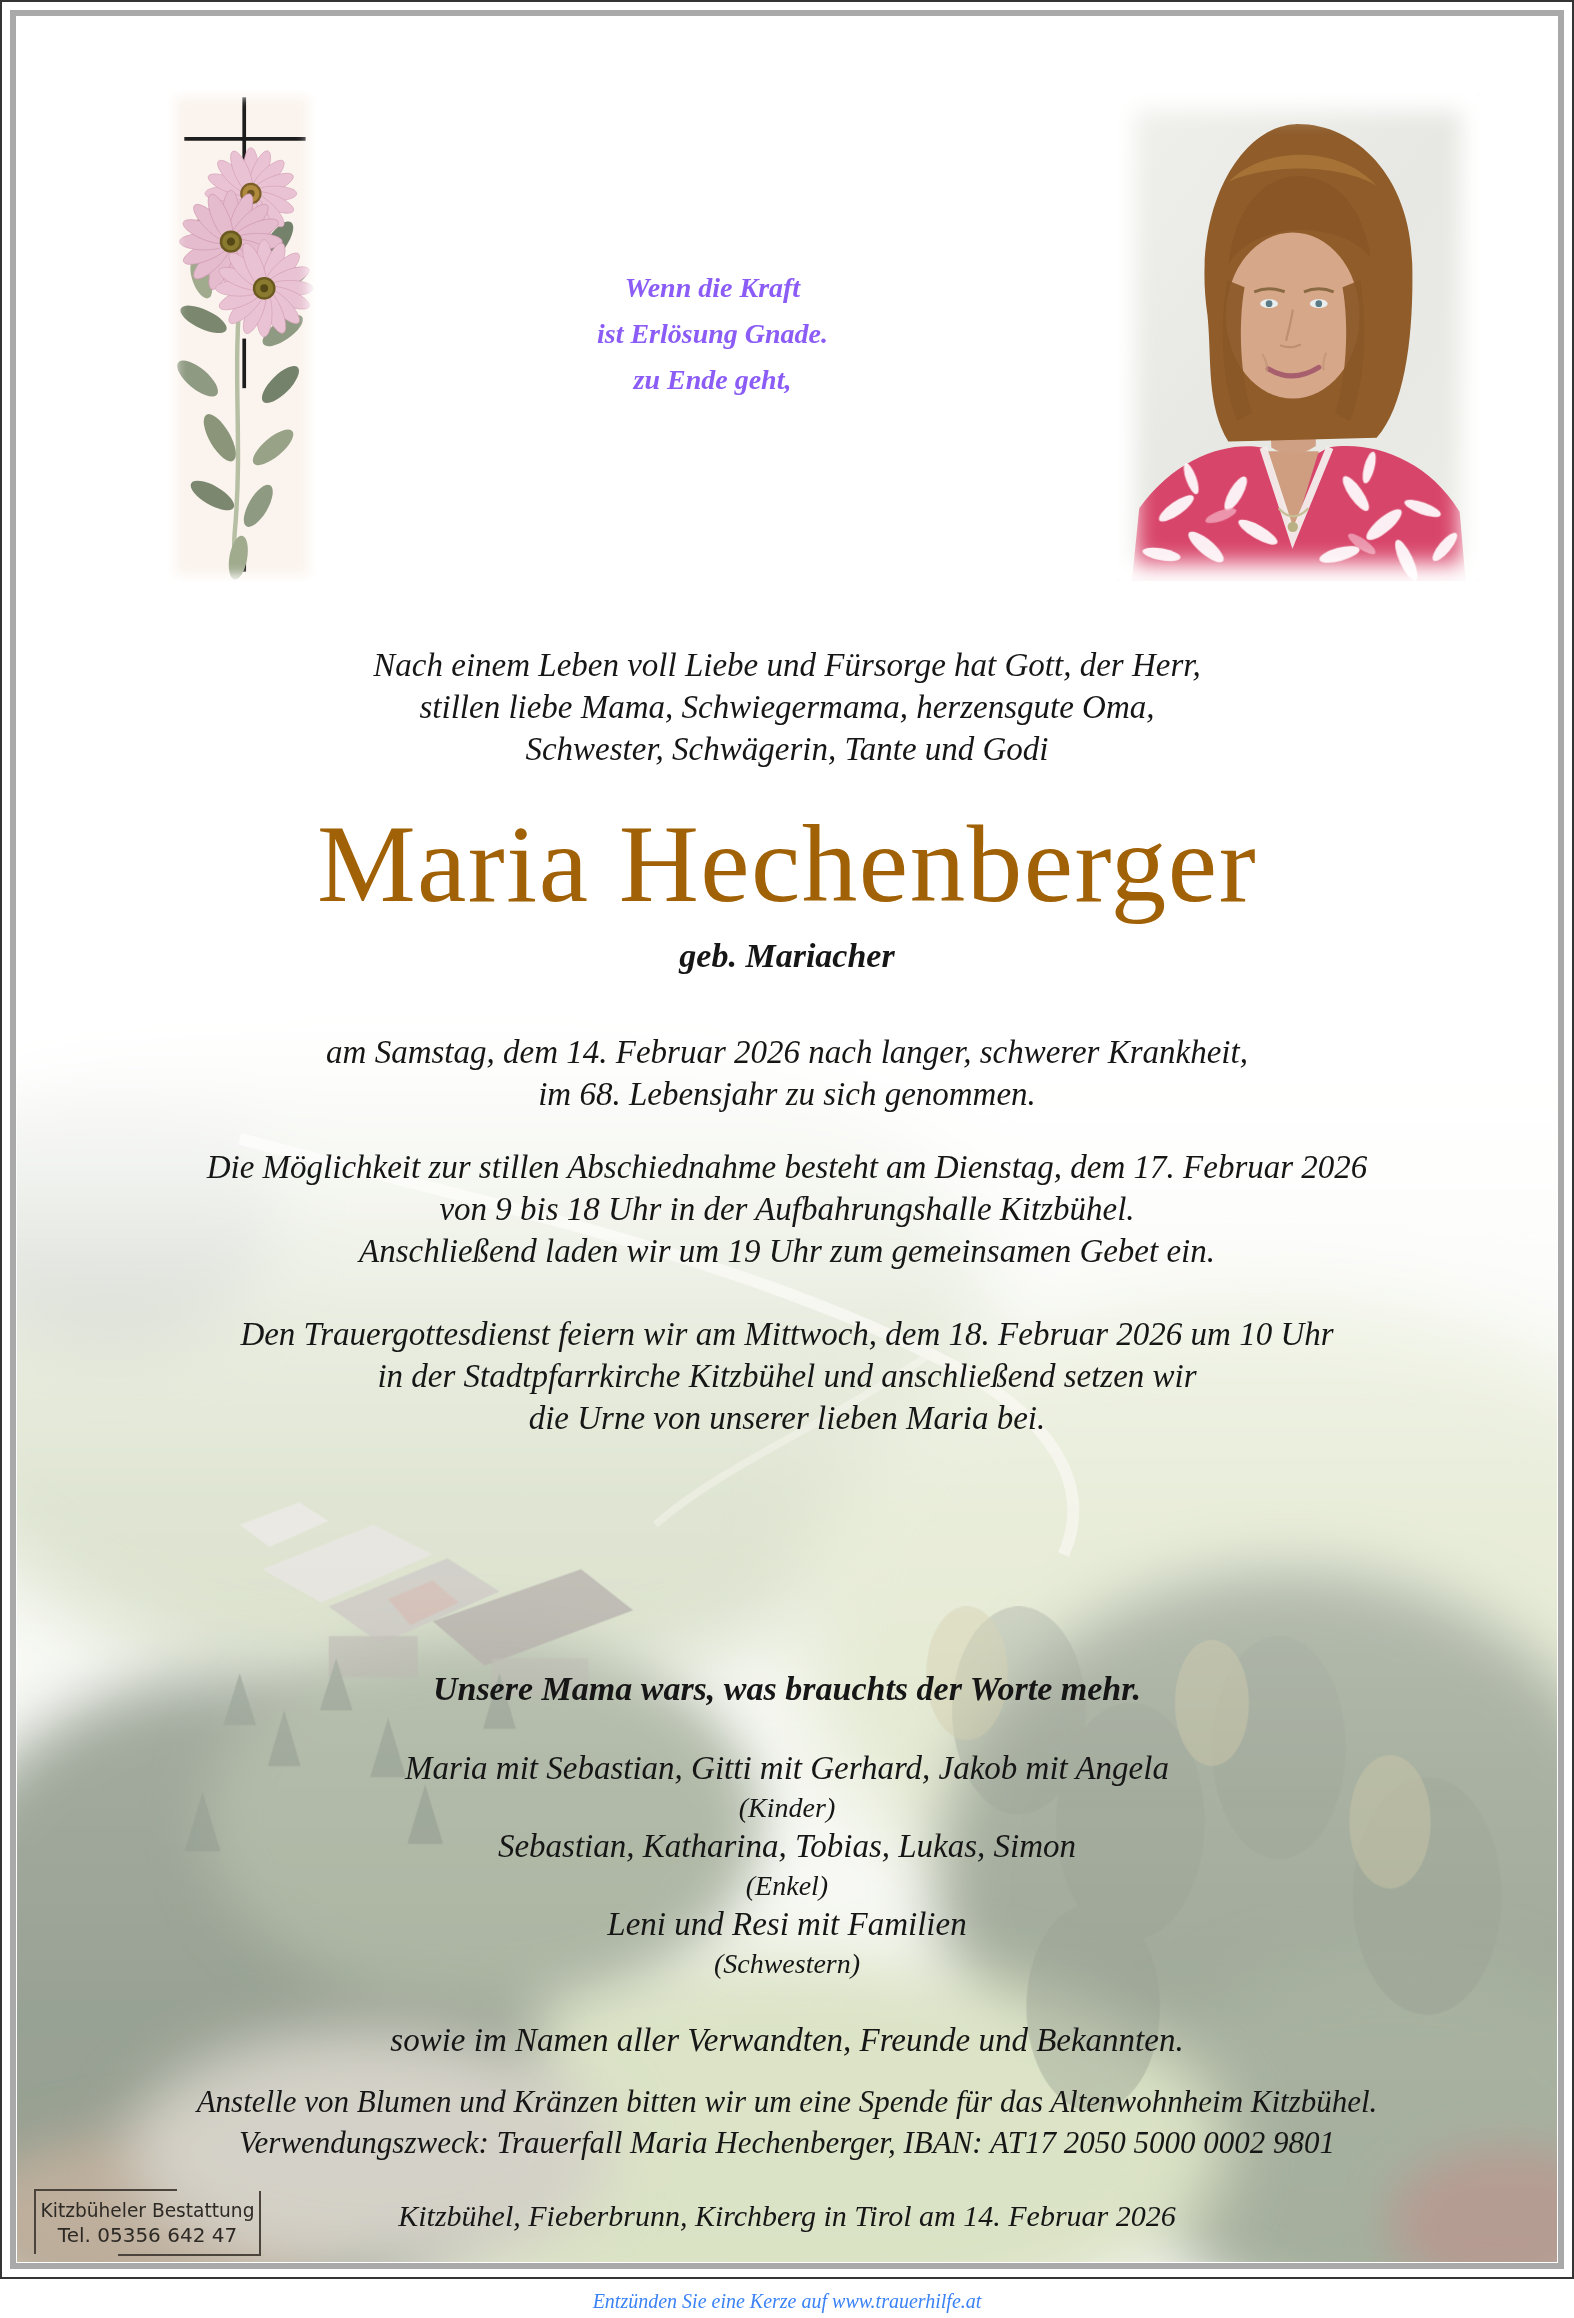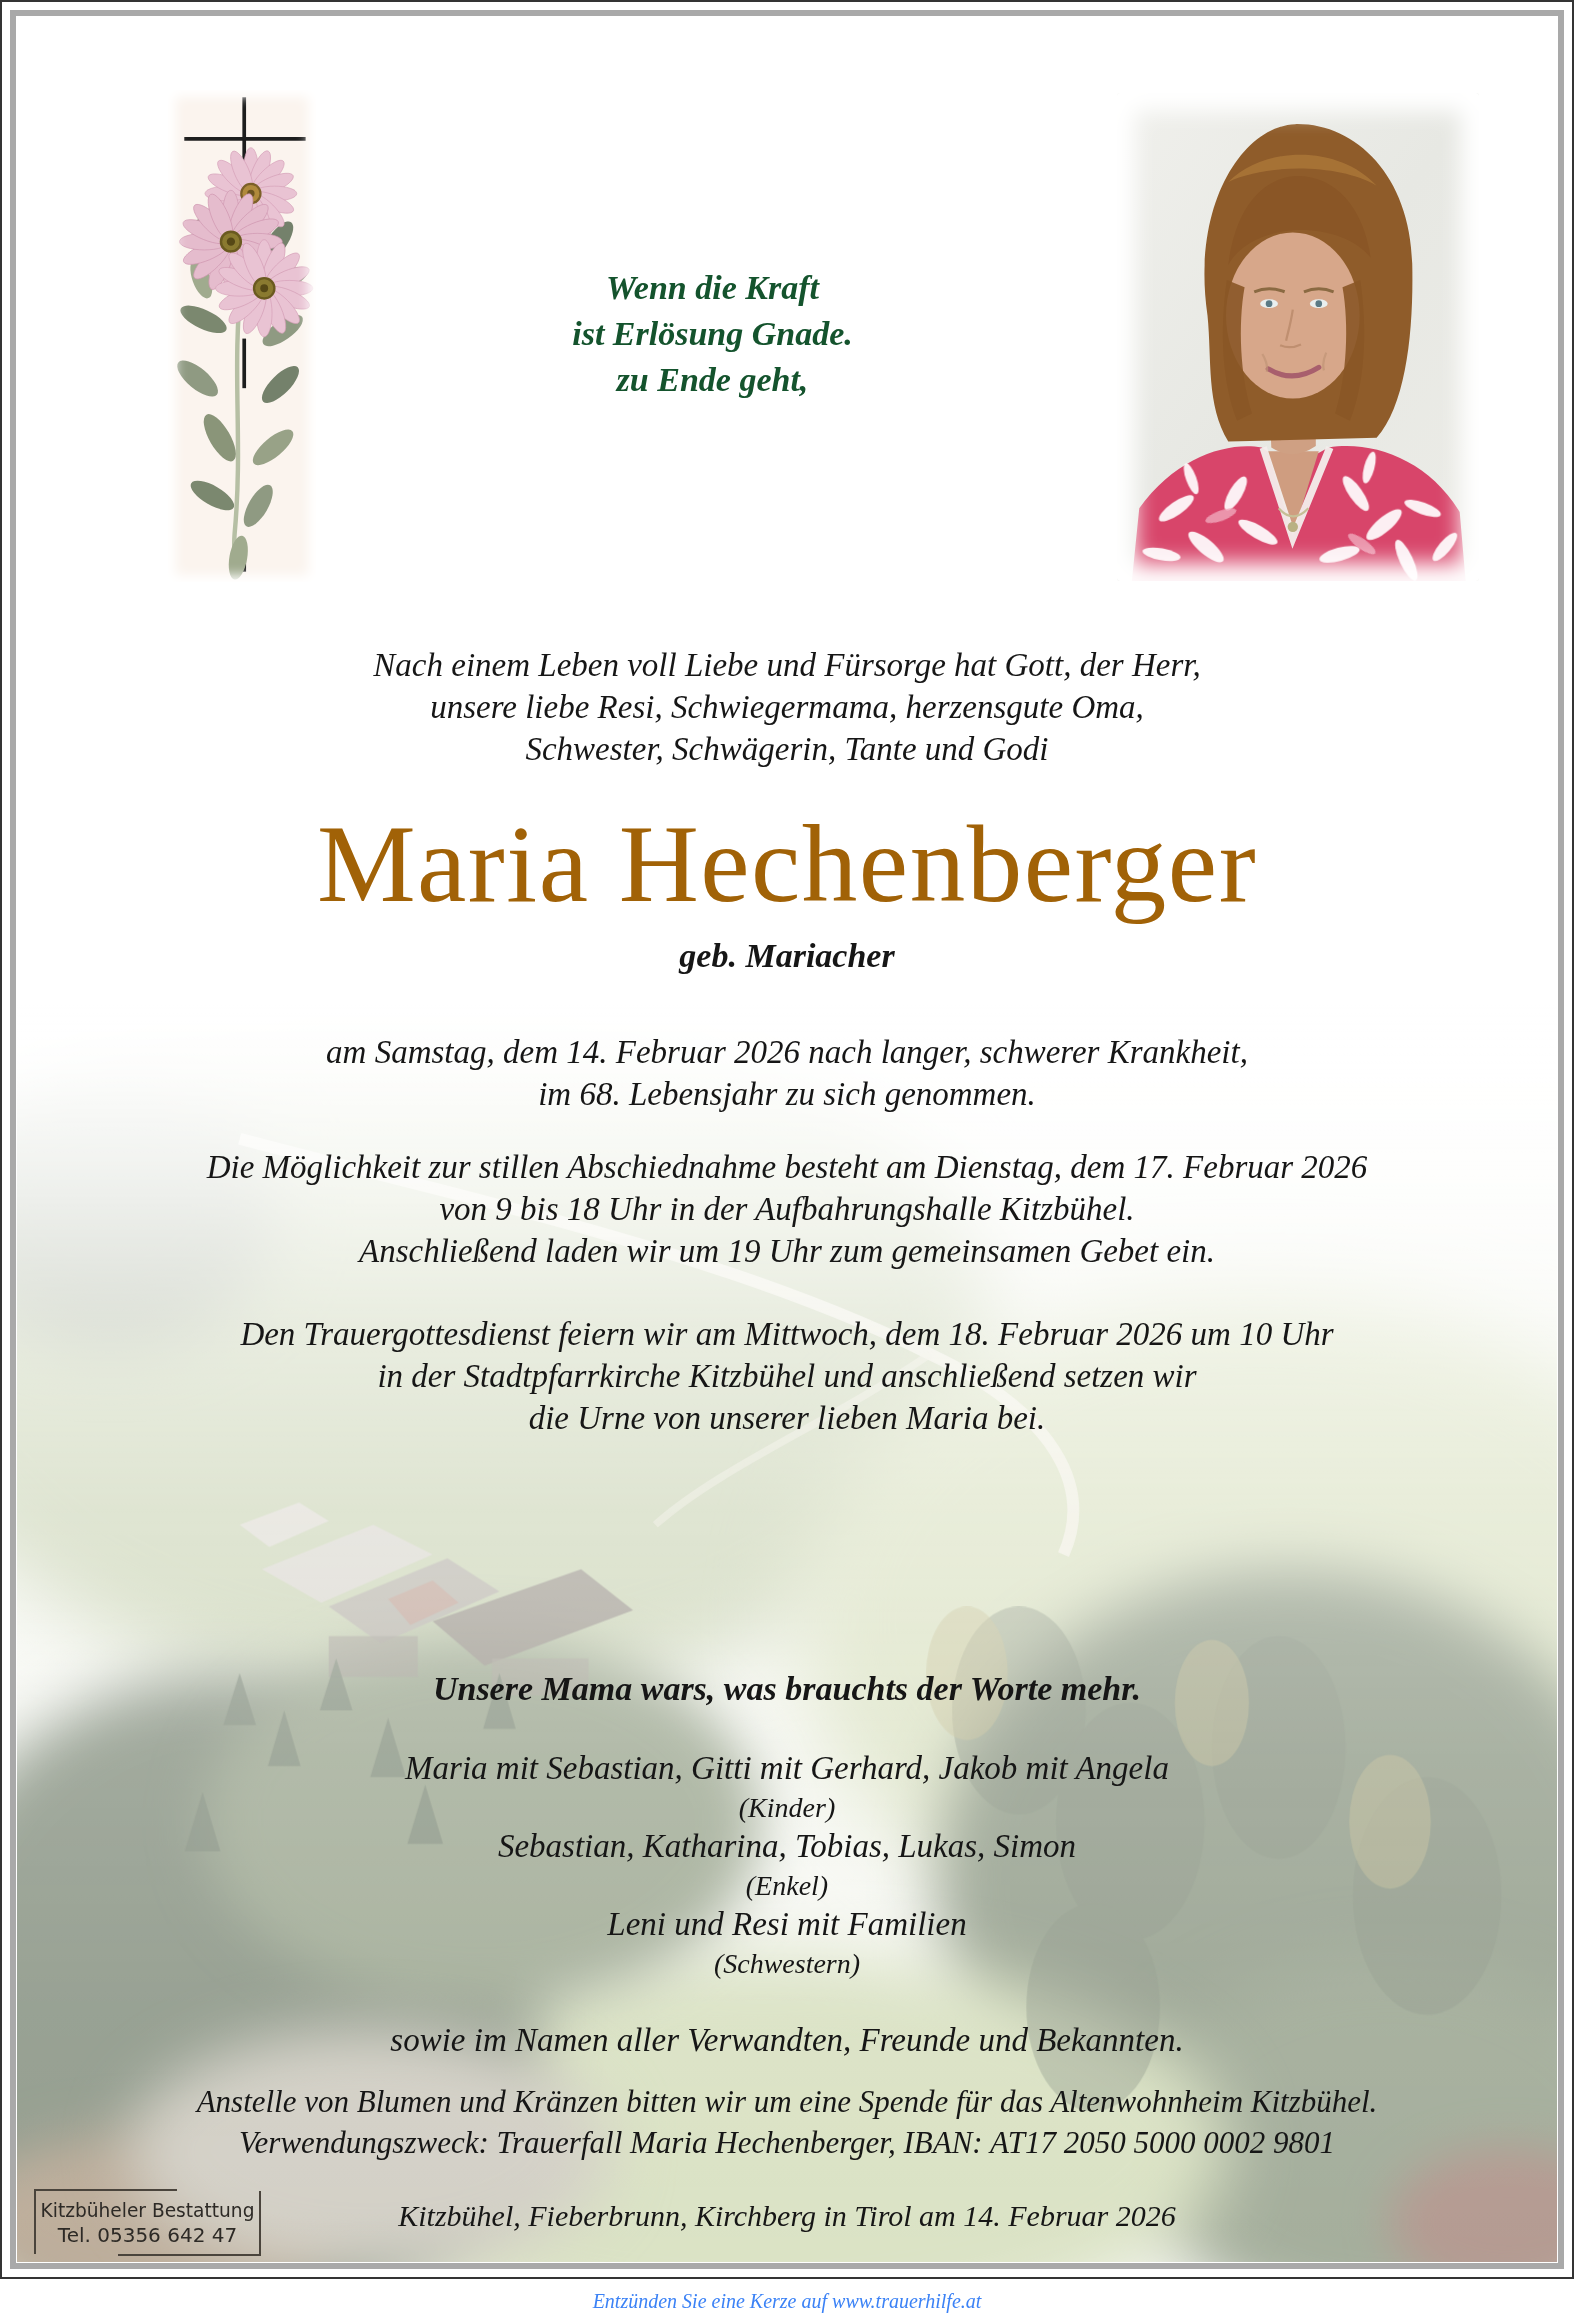--- a/index.html
+++ b/index.html
@@ -20,22 +20,22 @@
         rgba(255,255,255,.47) 60%,rgba(255,255,255,.42) 80%,rgba(255,255,255,.40) 100%);}
   
   .flowerpanel{position:absolute;left:166px;top:87px;width:148px;height:494px;z-index:2;}
   .flowerpanel svg{display:block;width:100%;height:100%;}
   .photo{position:absolute;left:1115px;top:91px;width:362px;height:488px;z-index:2;overflow:hidden;border-radius:3px;}
   .photo svg{display:block;width:100%;height:100%;}
   .feather{position:absolute;inset:0;box-shadow:inset 0 0 22px 18px #ffffff;pointer-events:none;}
   .feather-soft{position:absolute;inset:0;box-shadow:inset 0 0 12px 7.4px #ffffff;pointer-events:none;}
   
   .tb{position:absolute;left:45px;right:45px;text-align:center;z-index:4;}
-  .verse{left:315px;right:auto;width:791px;top:263px;font-size:34px;line-height:46px;
-         font-style:italic;font-weight:700;color:#14532d;}
+  .verse{left:315px;right:auto;width:791px;top:263px;font-size:28px;line-height:46px;
+         font-style:italic;font-weight:700;color:#8b5cf6;}
   .intro{top:642px;font-size:33px;line-height:42px;font-style:italic;}
   .namerow{top:802px;line-height:119px;}
   .bigname{font-size:111px;letter-spacing:1.5px;color:#a16207;}
   .geb{top:932px;font-size:34px;line-height:43px;font-style:italic;font-weight:700;}
   .death{top:1021px;font-size:33px;line-height:42px;font-style:italic;margin-top:8px;}
   .viewing{top:1144px;font-size:33px;line-height:42px;font-style:italic;}
   .service{top:1311px;font-size:33px;line-height:42px;font-style:italic;}
   .tribute{top:1665px;font-size:34px;line-height:43px;font-style:italic;font-weight:700;}
   .family{top:1747px;font-style:italic;}
   .family .names{font-size:33px;line-height:39px;}
@@ -273,21 +273,21 @@
     </div>
 
     <div class="tb verse">
       <div>Wenn die Kraft</div>
       <div>ist Erlösung Gnade.</div>
       <div>zu Ende geht,</div>
     </div>
 
     <div class="tb intro">
       <div>Nach einem Leben voll Liebe und Fürsorge hat Gott, der Herr,</div>
-      <div>unsere liebe Resi, Schwiegermama, herzensgute Oma,</div>
+      <div>stillen liebe Mama, Schwiegermama, herzensgute Oma,</div>
       <div>Schwester, Schwägerin, Tante und Godi</div>
     </div>
 
     <div class="tb namerow">
       <span class="bigname">Maria Hechenberger</span>
     </div>
 
     <div class="tb geb">geb. Mariacher</div>
 
     <div class="tb death">

